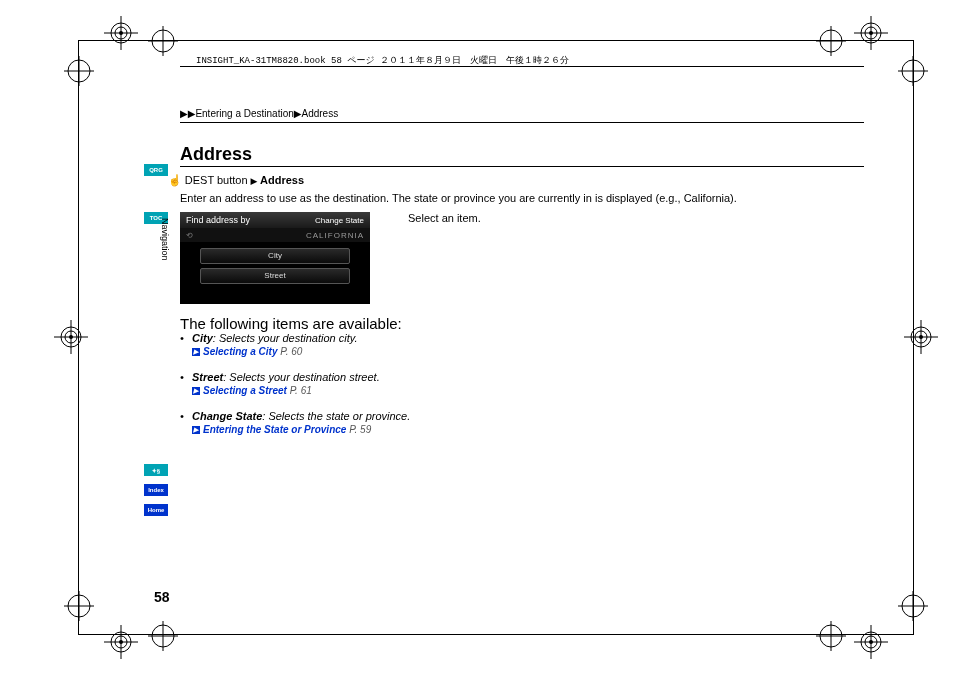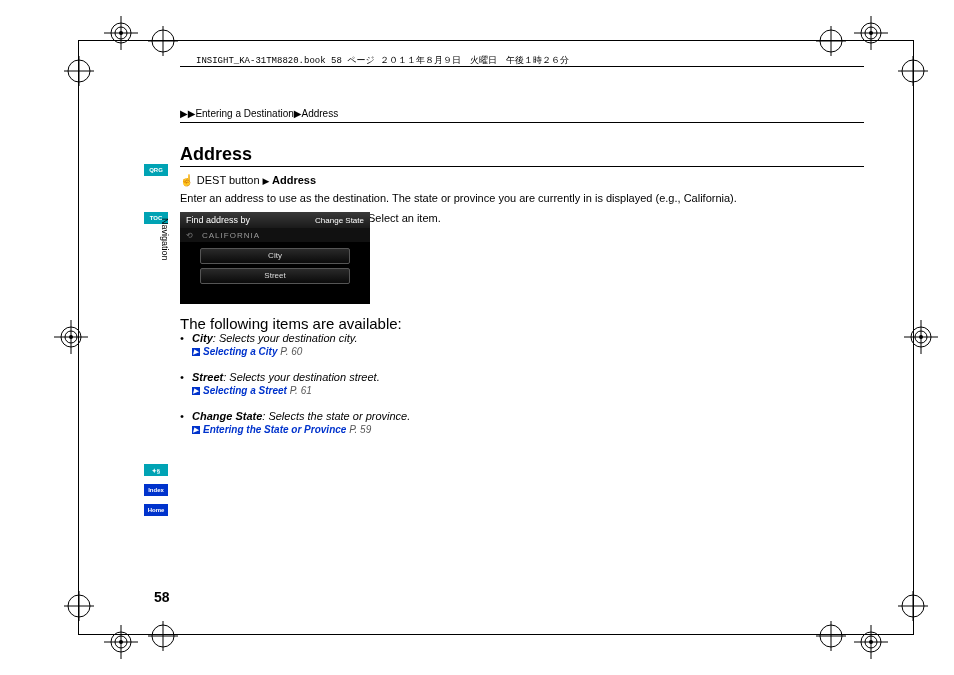--- a/index.html
+++ b/index.html
@@ -8,30 +8,30 @@
   .rule-v{position:absolute;top:40px;bottom:40px;width:1px;background:#000;}
   .reg{position:absolute;width:34px;height:34px;}
   .reg svg{display:block;}
   .target{position:absolute;width:30px;height:30px;}
   .header-line{position:absolute;left:180px;top:54px;font-size:9px;font-family:"Courier New",monospace;margin-left:16px;}
   .breadcrumb-row{position:absolute;left:180px;top:108px;font-size:10px;}
   .bc-tri{color:#000;}
   .hr-bc{position:absolute;left:180px;right:90px;top:122px;height:1px;background:#000;}
   .section-head{position:absolute;left:180px;top:144px;font-size:18px;font-weight:bold;}
   .hr-head{position:absolute;left:180px;right:90px;top:166px;height:1px;background:#000;}
-  .dest-line{position:absolute;left:180px;top:174px;font-size:11px;}
+  .dest-line{position:absolute;left:168px;top:174px;font-size:11px;}
   .dest-line .tri{font-size:9px;}
   .dest-line .bold{font-weight:bold;}
   .intro{position:absolute;left:180px;top:192px;font-size:11px;}
-  .select-item{position:absolute;left:368px;top:212px;font-size:11px;}
+  .select-item{position:absolute;left:408px;top:212px;font-size:11px;}
   .nav-screen{position:absolute;left:180px;top:212px;width:190px;height:92px;background:#000;color:#ccc;font-size:9px;box-sizing:border-box;}
   .nav-top{display:flex;justify-content:space-between;align-items:center;height:16px;padding:0 6px;background:linear-gradient(#3a3a3a,#1a1a1a);color:#fff;font-size:9px;}
   .nav-state-row{display:flex;align-items:center;height:14px;padding:0 6px;background:#111;color:#9a9a9a;font-size:8px;letter-spacing:1px;}
   .nav-state-row .back{width:16px;color:#777;}
-  .nav-state-row .state{flex:1;text-align:left;}
+  .nav-state-row .state{flex:1;text-align:right;}
   .nav-body{padding:6px 20px 0 20px;}
   .nav-btn{height:14px;line-height:14px;text-align:center;border:1px solid #555;border-radius:2px;margin-bottom:4px;background:linear-gradient(#2a2a2a,#0a0a0a);font-size:8px;color:#ddd;}
   .following{position:absolute;left:180px;top:315px;font-size:15px;}
   .bullets{position:absolute;left:180px;top:332px;font-size:11px;font-style:italic;}
   .bullets .item{margin-bottom:14px;}
   .bullets .bullet{display:inline-block;width:12px;}
   .bullets .label{font-weight:bold;}
   .bullets .link-row{margin-left:12px;margin-top:2px;font-size:10px;}
   .bullets .blue-sq{display:inline-block;width:8px;height:8px;background:#0033cc;color:#fff;font-size:7px;line-height:8px;text-align:center;vertical-align:middle;margin-right:3px;}
   .bullets .blue-link{color:#0033cc;font-weight:bold;}

